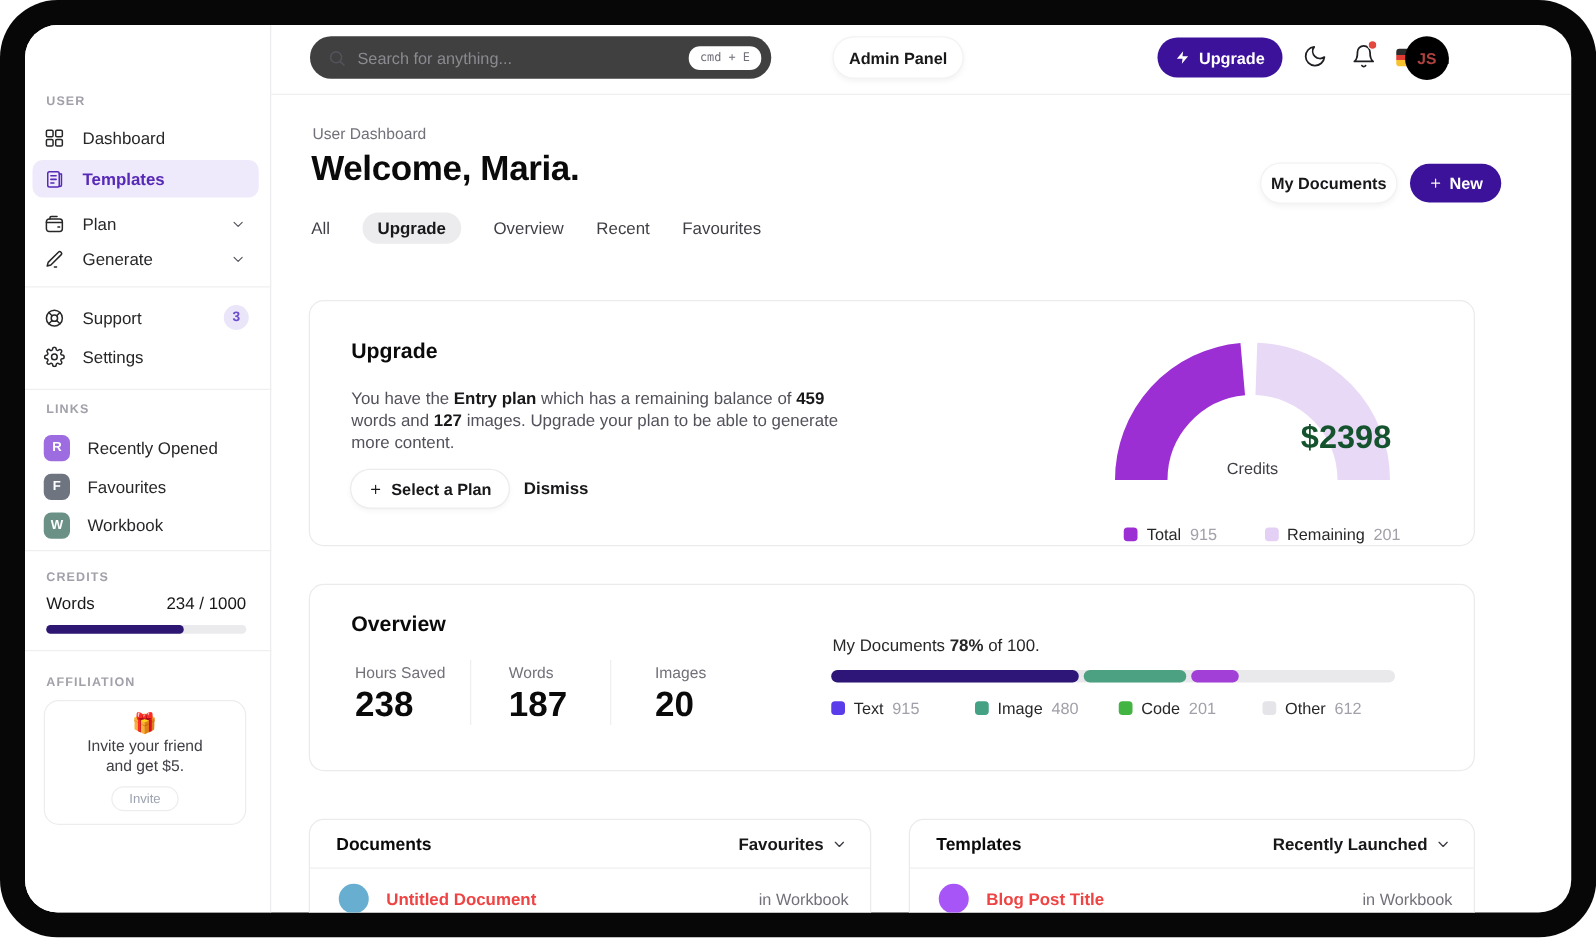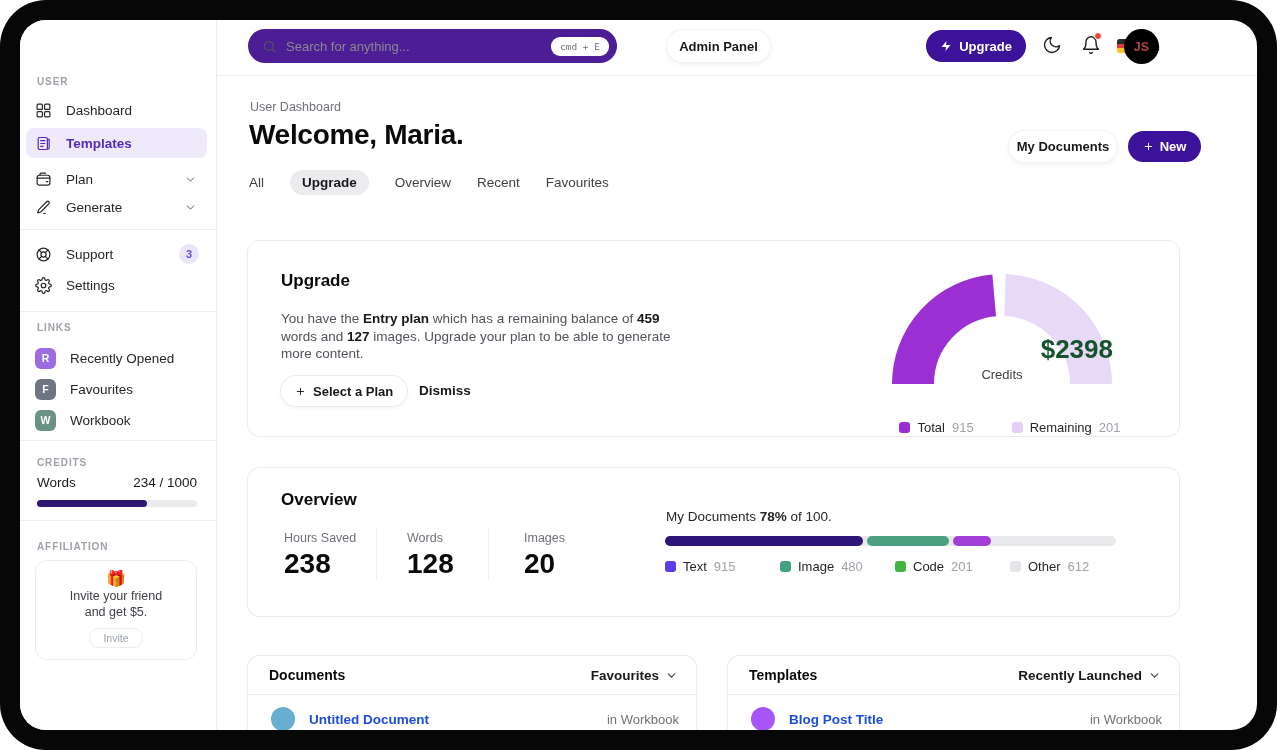--- a/index.html
+++ b/index.html
@@ -20,21 +20,21 @@
   .linkbadge { width:21px; height:21px; border-radius:6px; color:#fff; font-size:10.5px; font-weight:700; display:flex; align-items:center; justify-content:center; flex:none; }
   .credrow { position:absolute; left:17px; top:455px; width:160px; display:flex; justify-content:space-between; font-size:13.5px; color:#18181b; }
   .credbar { position:absolute; left:17px; top:480px; width:160px; height:7px; border-radius:4px; background:#ebebee; }
   .credfill { position:absolute; left:0; top:0; width:110px; height:7px; border-radius:4px; background:#2d1773; }
   .affcard { position:absolute; left:15px; top:540px; width:162px; height:100px; border:1px solid #ededf0; border-radius:12px; text-align:center; }
   .affcard .gift { font-size:16px; margin-top:8px; }
   .affline { font-size:12.5px; color:#3f3f46; line-height:16px; }
   .invitebtn { display:inline-block; margin-top:8px; padding:3px 13px; border:1px solid #ededf0; border-radius:11px; font-size:10.5px; color:#9ca3af; background:#fff; }
 
   
-  .search { position:absolute; left:228px; top:9px; width:369px; height:34px; background:#4c1d95; border-radius:17px; display:flex; align-items:center; padding:0 8px 0 14px; gap:9px; }
+  .search { position:absolute; left:228px; top:9px; width:369px; height:34px; background:#404040; border-radius:17px; display:flex; align-items:center; padding:0 8px 0 14px; gap:9px; }
   .search svg { width:15px; height:15px; stroke:#52525b; fill:none; stroke-width:2; stroke-linecap:round; flex:none; }
   .search .ph { font-size:13px; color:#8a8a90; }
   .kbd { margin-left:auto; background:#fff; border-radius:9px; padding:4px 9px; font-family:"DejaVu Sans Mono", monospace; font-size:9.5px; color:#71717a; }
   .pillw { position:absolute; top:10px; height:32px; background:#fff; border-radius:16px; box-shadow:0 0 0 1px #f2f2f4, 0 2px 6px rgba(0,0,0,.07); display:flex; align-items:center; justify-content:center; font-size:13px; font-weight:600; color:#18181b; }
   .upbtn { position:absolute; left:906px; top:10px; width:100px; height:32px; background:#3c129b; border-radius:16px; color:#fff; display:flex; align-items:center; justify-content:center; gap:7px; font-size:13px; font-weight:600; }
   .upbtn svg { width:12px; height:12px; fill:#fff; }
   .iconbtn { position:absolute; top:15px; width:20px; height:20px; }
   .iconbtn svg { width:20px; height:20px; stroke:#1f1f23; fill:none; stroke-width:1.7; stroke-linecap:round; stroke-linejoin:round; }
   .belldot { position:absolute; left:13px; top:-3px; width:8px; height:8px; border-radius:50%; background:#e2483d; border:1.5px solid #fff; }
   .flag { position:absolute; left:1097px; top:19px; width:20px; height:14px; border-radius:2.5px; background:linear-gradient(#2b2b2b 0 33%, #e23d33 33% 66%, #f6c32d 66% 100%); }
@@ -73,21 +73,21 @@
   .seg { position:absolute; top:0; height:10px; border-radius:5px; }
   .ovlegend { position:absolute; left:417px; top:91px; width:460px; display:flex; }
   .ovlegend .litem { width:116px; }
   .lcardhead { position:absolute; left:0; top:0; width:100%; height:38px; display:flex; align-items:center; padding:0 18px 0 21px; }
   .lcardhead .t { font-size:14px; font-weight:600; color:#0a0a0a; }
   .filter { margin-left:auto; display:flex; align-items:center; gap:6px; font-size:13.5px; font-weight:600; color:#18181b; }
   .filter svg { width:13px; height:13px; stroke:#3f3f46; stroke-width:2; fill:none; stroke-linecap:round; stroke-linejoin:round; }
   .hdiv { position:absolute; left:0; top:38px; width:100%; height:1px; background:#efeff1; }
   .lrow { position:absolute; left:0; top:39px; width:100%; height:48px; display:flex; align-items:center; padding:0 17px 0 23px; gap:14px; }
   .rowav { width:24px; height:24px; border-radius:50%; flex:none; }
-  .rowname { font-size:13.5px; font-weight:600; color:#1d4ed8; }
+  .rowname { font-size:13.5px; font-weight:600; color:#ef4444; }
   .rowloc { margin-left:auto; font-size:13px; color:#71717a; }
 </style>
 </head>
 <body>
 
 <div class="frame"></div>
 <div class="app">
 
   <div class="sidebar">
     <div class="slabel" style="top:56px">USER</div>
@@ -281,21 +281,21 @@
     </div>
   </div>
 
   <div class="card" style="left:227px;top:447px;width:933px;height:150px">
     <div class="ctitle" style="left:33px;top:22px">Overview</div>
 
     <div class="statlabel" style="left:36px;top:63px">Hours Saved</div>
     <div class="statval" style="left:36px;top:80px">238</div>
     <div class="vdiv" style="left:128px"></div>
     <div class="statlabel" style="left:159px;top:63px">Words</div>
-    <div class="statval" style="left:159px;top:80px">128</div>
+    <div class="statval" style="left:159px;top:80px">187</div>
     <div class="vdiv" style="left:240px"></div>
     <div class="statlabel" style="left:276px;top:63px">Images</div>
     <div class="statval" style="left:276px;top:80px">20</div>
 
     <div class="ovlabel"><span>My Documents </span><span class="b">78%</span><span> of 100.</span></div>
 
     <div class="ovbar">
       <span class="seg" style="left:0;width:198px;background:#2d1677"></span>
       <span class="seg" style="left:202px;width:82px;background:#4ba182"></span>
       <span class="seg" style="left:288px;width:38px;background:#a13fd6"></span>

